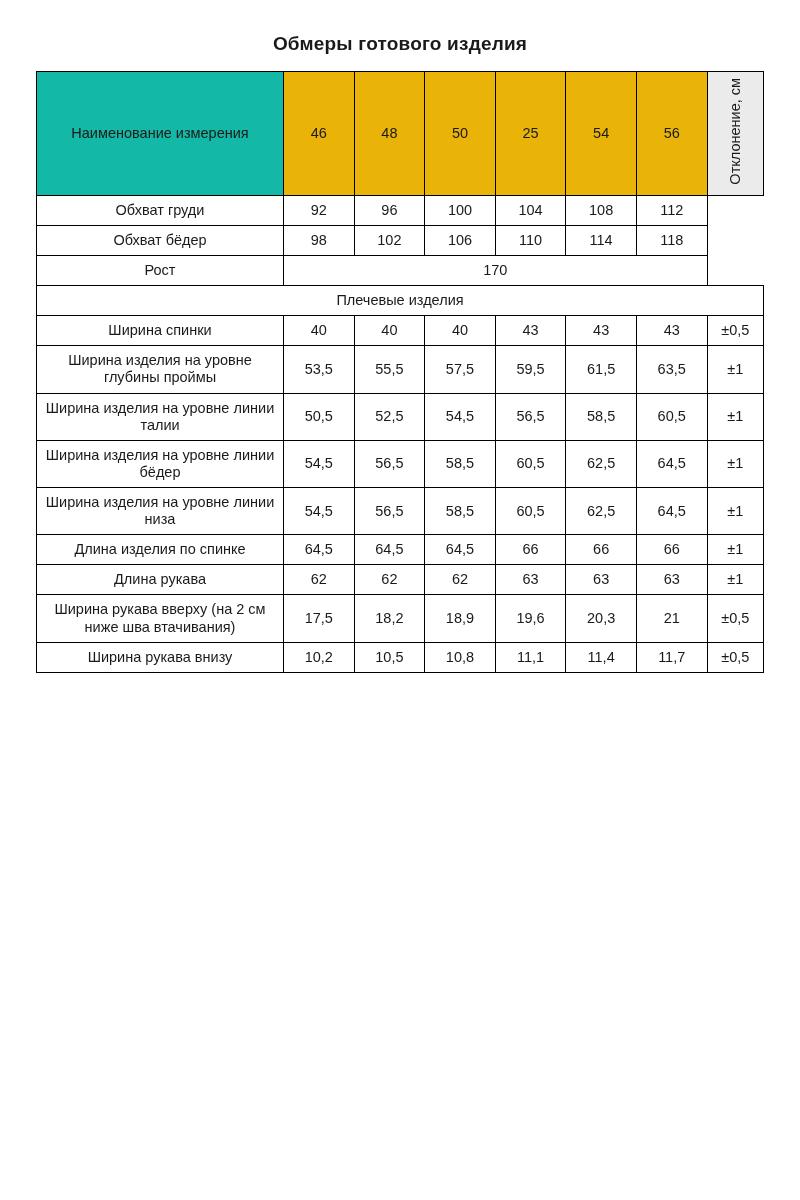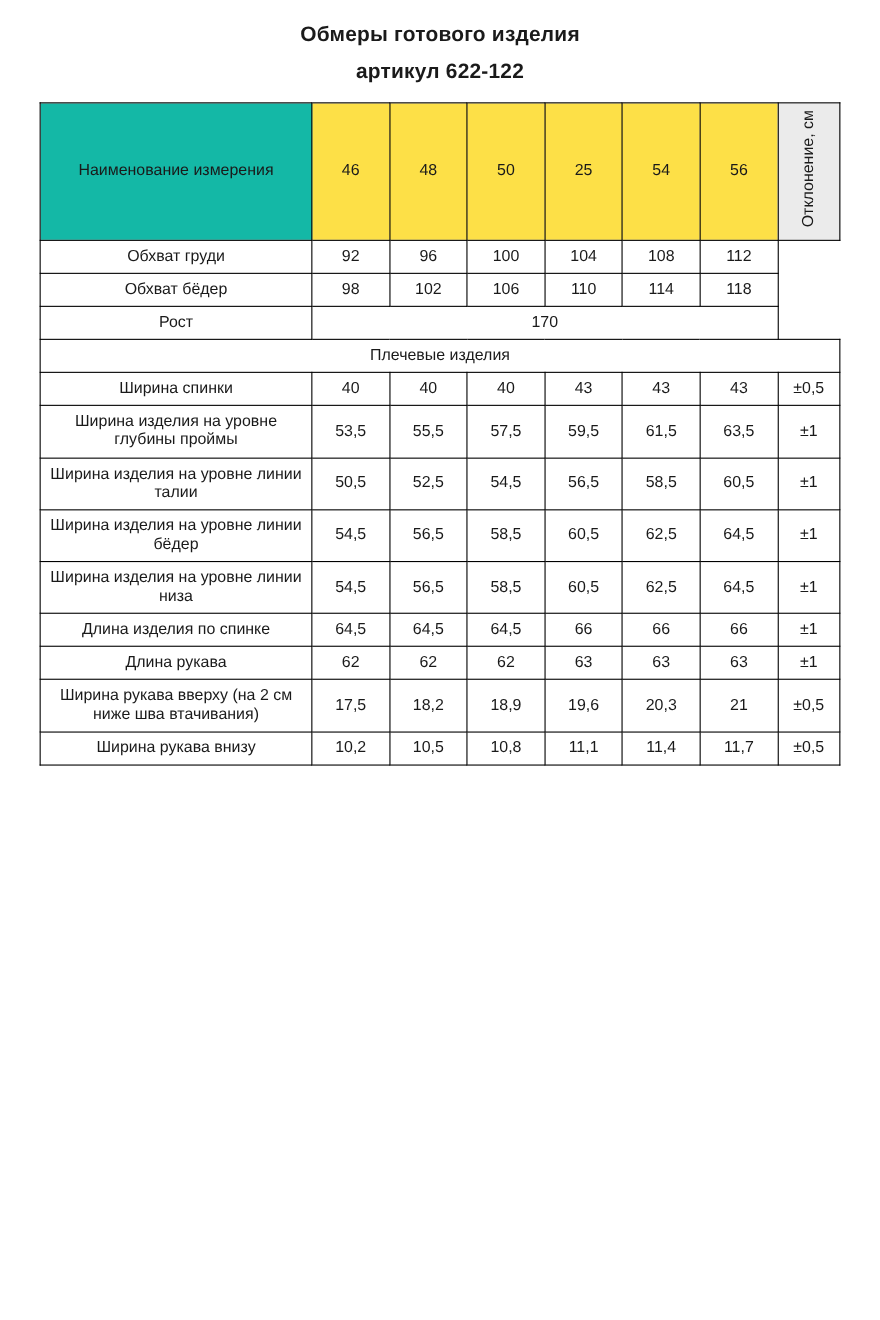--- a/index.html
+++ b/index.html
@@ -12,21 +12,21 @@
     height: 1200px;
     font-family: "Liberation Sans", sans-serif;
     color: #1a1a1a;
     position: relative;
     overflow: hidden;
   }
   .page {
     width: 800px;
     height: 840px;
     box-sizing: border-box;
-    padding: 21px 36px 0 36px;
+    padding: 33px 36px 0 36px;
   }
   .titles {
     text-align: center;
     margin-bottom: 16px;
   }
   .title-line {
     font-weight: bold;
     letter-spacing: 0.2px;
   }
   .title-1 { font-size: 19px; margin-bottom: 12px; }
@@ -48,21 +48,21 @@
     padding: 6px 4px;
     line-height: 1.18;
   }
   th.head-name {
     background: #14b8a6;
     font-weight: bold;
     font-size: 15px;
     height: 48px;
   }
   th.head-size {
-    background: #fde047;
+    background: #eab308;
     font-weight: bold;
     font-size: 15px;
   }
   th.head-dev {
     background: #ebebeb;
     font-weight: bold;
     font-size: 14px;
     padding: 2px;
   }
   .vertical-label {
@@ -90,21 +90,20 @@
   .col-size { width: 70px; }
   .col-dev  { width: 56px; }
 </style>
 </head>
 <body>
 
 <div class="page">
 
   <div class="titles">
     <div class="title-line title-1">Обмеры готового изделия</div>
-    <div class="title-line title-3">артикул 622-122</div>
   </div>
 
   <table class="measure">
     <colgroup>
       <col class="col-name">
       <col class="col-size">
         <col class="col-size">
         <col class="col-size">
       <col class="col-size">
         <col class="col-size">

